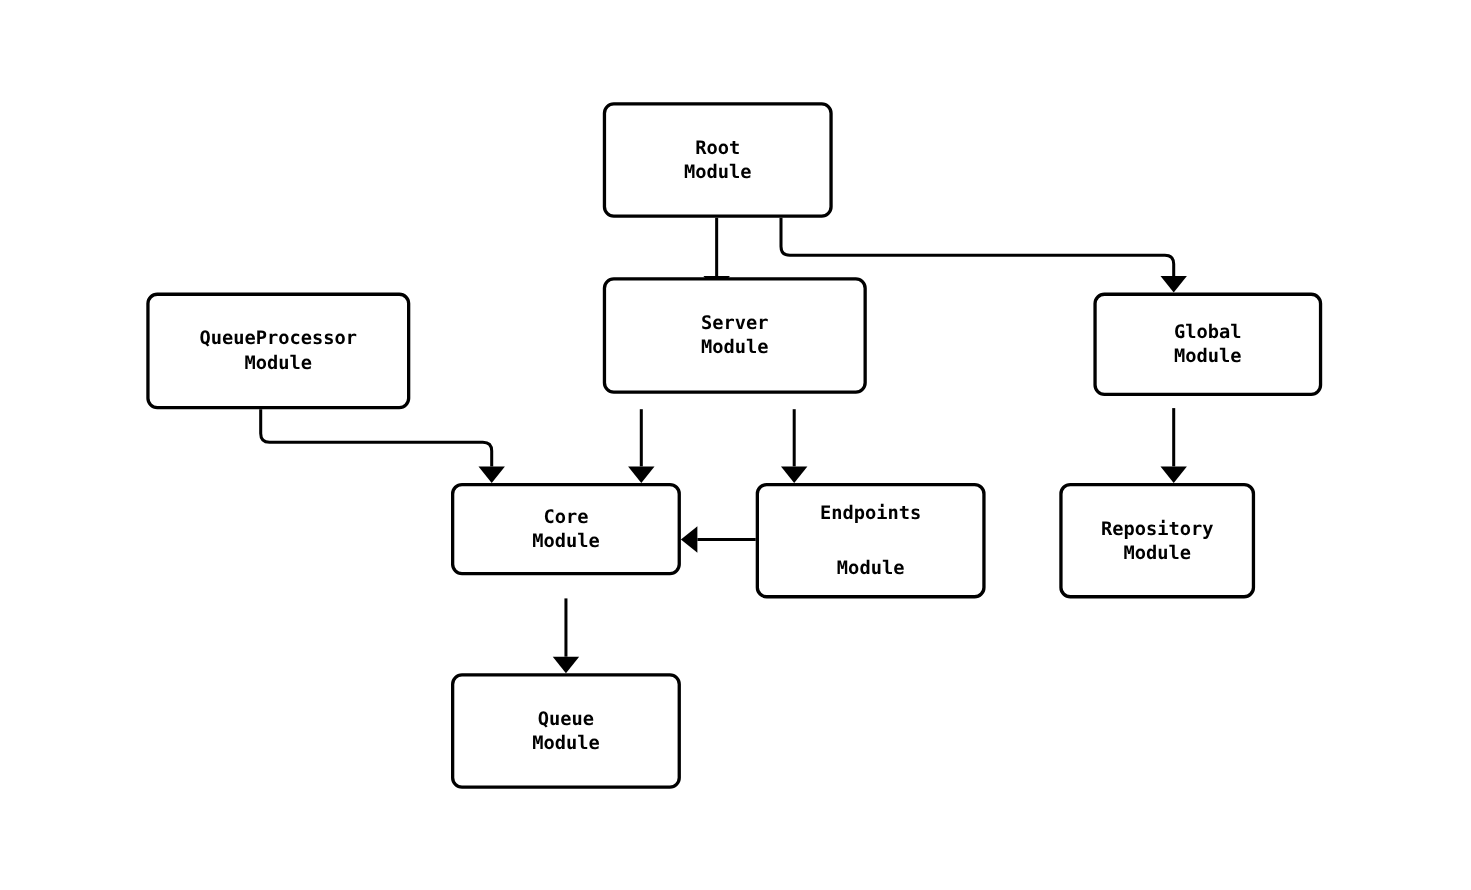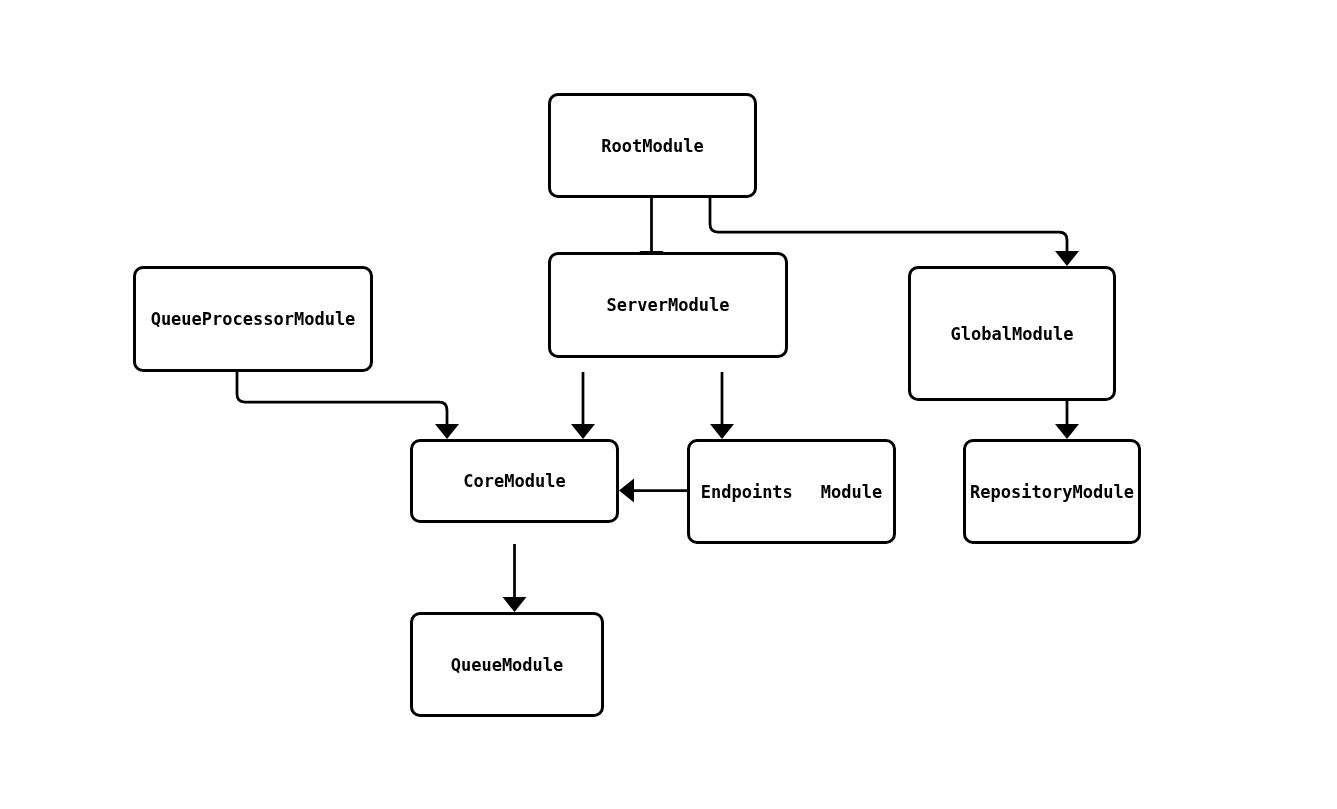--- a/index.html
+++ b/index.html
@@ -22,38 +22,39 @@
     width: 1337px;
     height: 809px;
   }
   .node {
     position: absolute;
     box-sizing: border-box;
     border: 3px solid #000000;
     border-radius: 10px;
     background: #ffffff;
     display: flex;
+    flex-direction: column;
     align-items: center;
     justify-content: center;
     text-align: center;
     font-size: 17px;
     font-weight: 700;
     line-height: 22px;
     color: #000000;
   }
   .node span { display: block; white-space: pre; }
   
   .n-root        { left: 548px; top:  93px; width: 209px; height: 105px; }
   .n-server      { left: 548px; top: 252px; width: 240px; height: 106px; }
   .n-queueproc   { left: 133px; top: 266px; width: 240px; height: 106px; }
-  .n-global      { left: 908px; top: 266px; width: 208px; height: 135px; text-align: right; }
+  .n-global      { left: 994px; top: 266px; width: 208px; height: 94px; text-align: right; }
   .n-core        { left: 410px; top: 439px; width: 209px; height: 84px; }
   .n-endpoints   { left: 687px; top: 439px; width: 209px; height: 105px; gap: 28px; }
   .n-repository  { left: 963px; top: 439px; width: 178px; height: 105px; }
-  .n-queue       { left: 410px; top: 612px; width: 194px; height: 105px; }
+  .n-queue       { left: 410px; top: 612px; width: 209px; height: 105px; }
   .edge { stroke: #000000; stroke-width: 2.75; fill: none; }
   .arrowhead { fill: #000000; stroke: none; }
 </style>
 </head>
 <body>
 
 <div class="canvas">
 
   <svg class="edges-layer" viewBox="0 0 1337 809" xmlns="http://www.w3.org/2000/svg">
 

